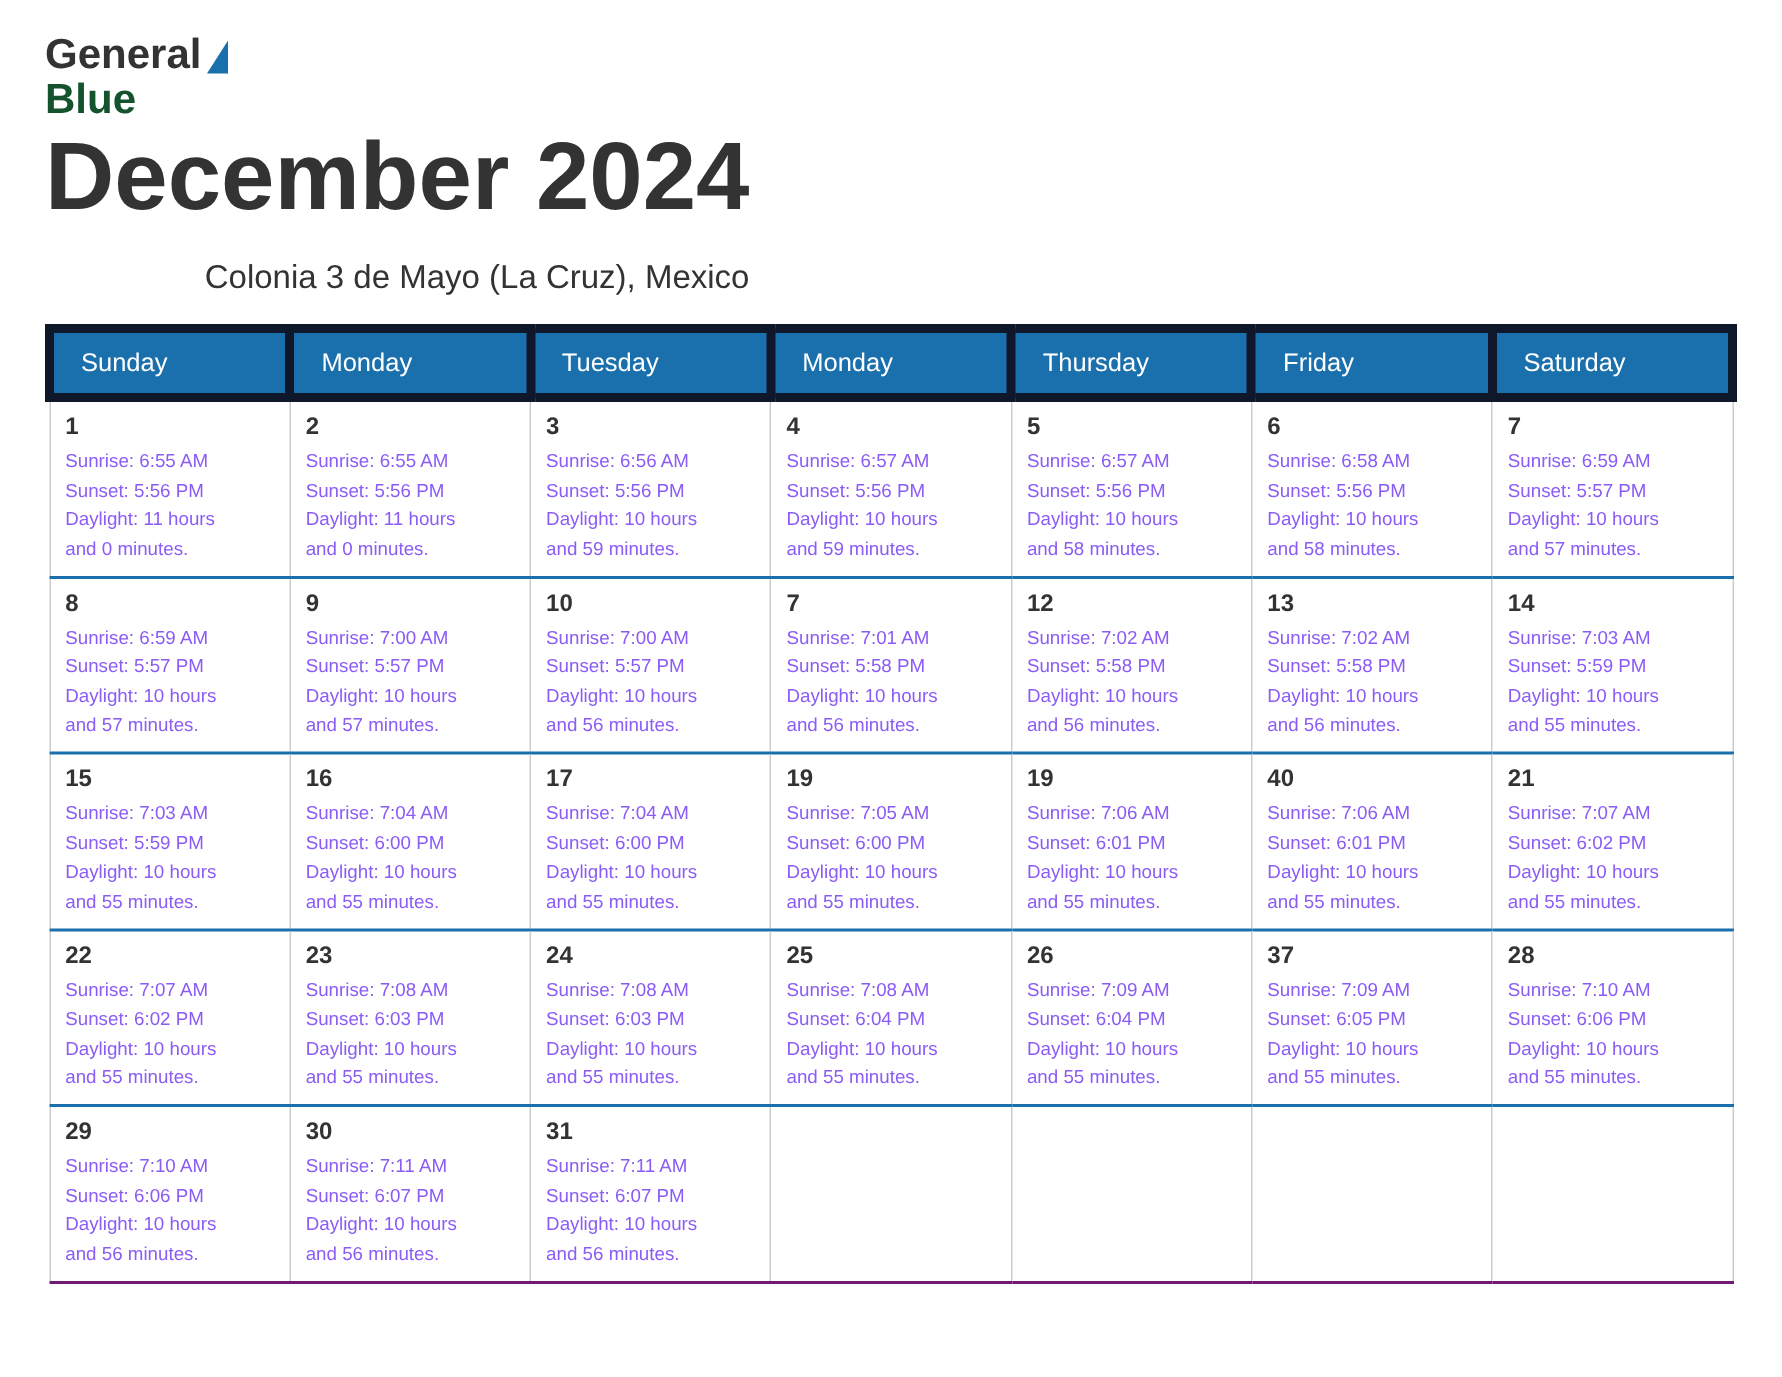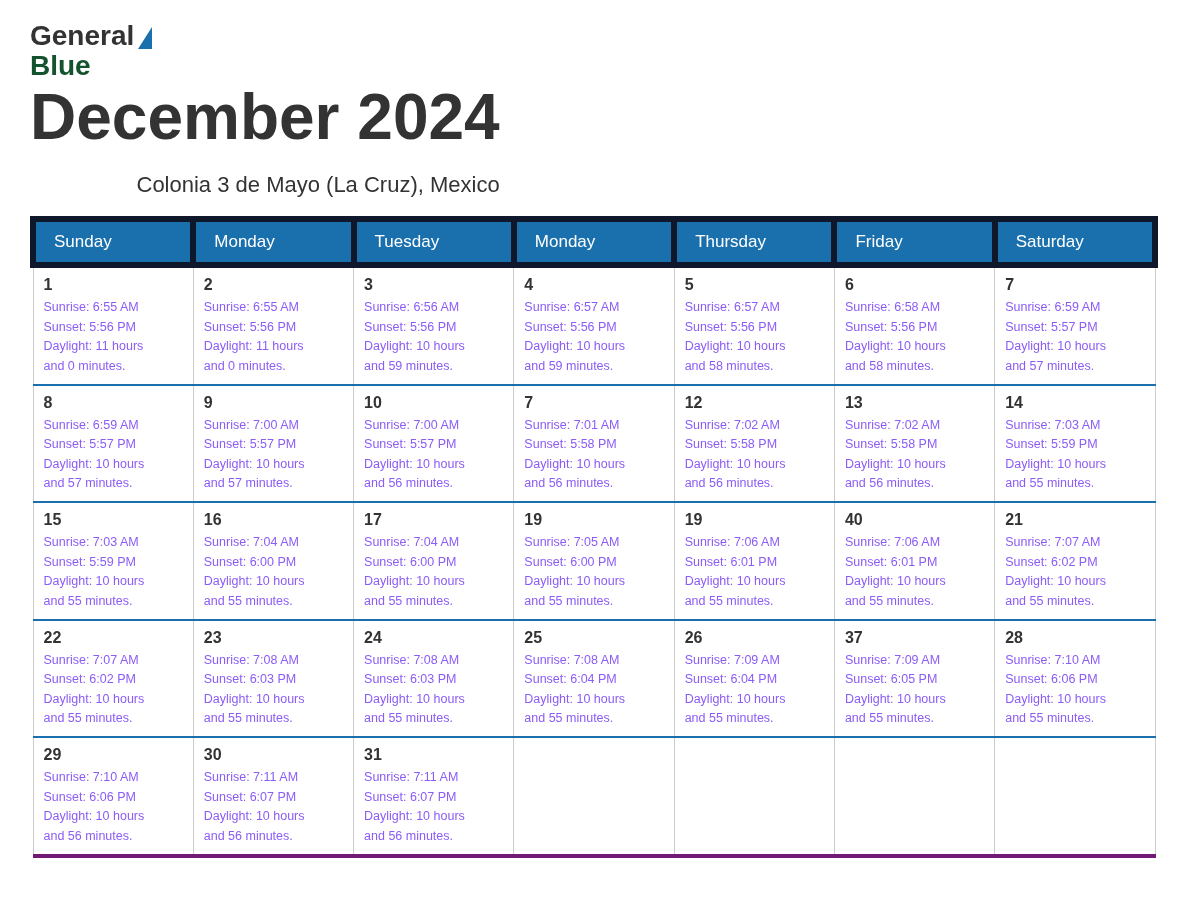--- a/index.html
+++ b/index.html
@@ -86,21 +86,21 @@
       font-weight: bold;
       display: block;
       margin-bottom: 4px;
     }
     tbody tr td .day-info {
       font-size: 12.5px;
       line-height: 1.55;
       color: #8b5cf6;
     }
     tbody tr:last-child td {
-      border-bottom: 4px solid #701a75;
+      border-bottom: 2px solid #701a75;
     }
     tbody tr:first-child td {
       border-top: 2px solid #1a6fad;
     }
     tbody tr td:empty {
       background: #fff;
     }
     .row-divider td {
       border-top: 2px solid #1a6fad;
     }

